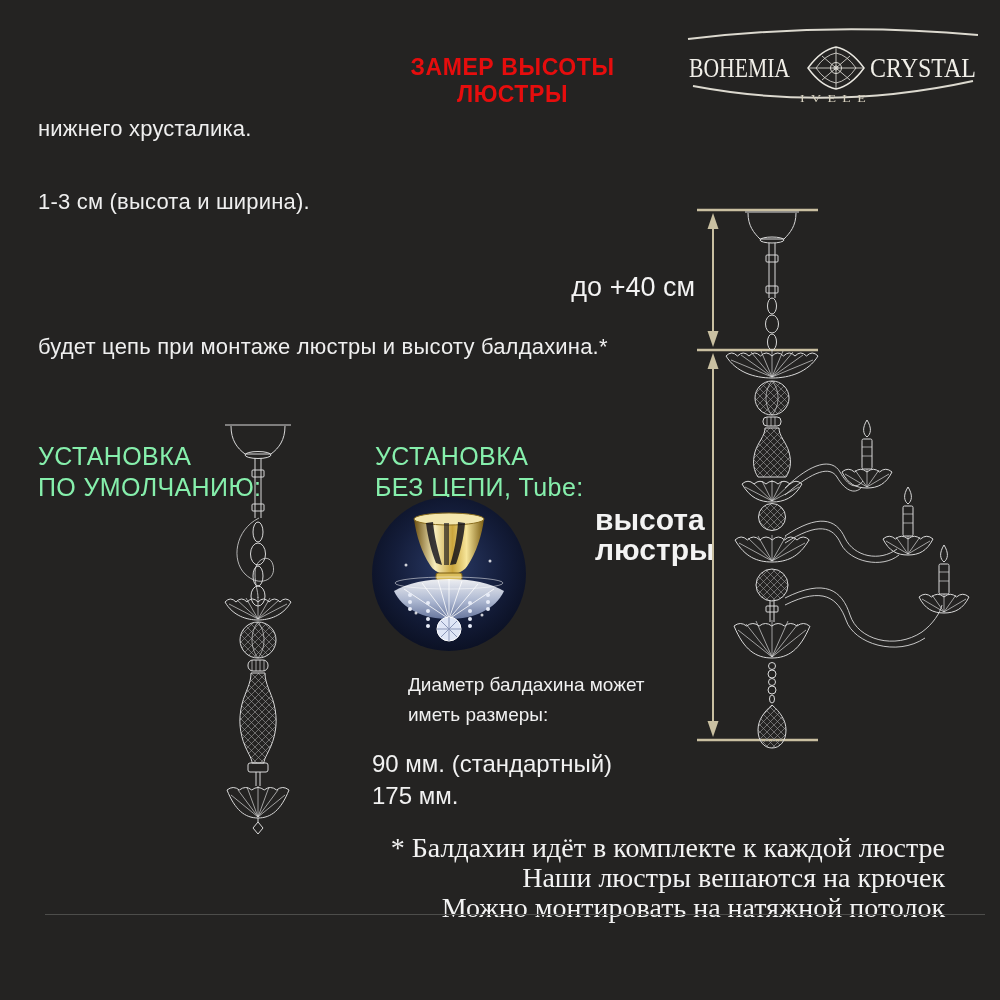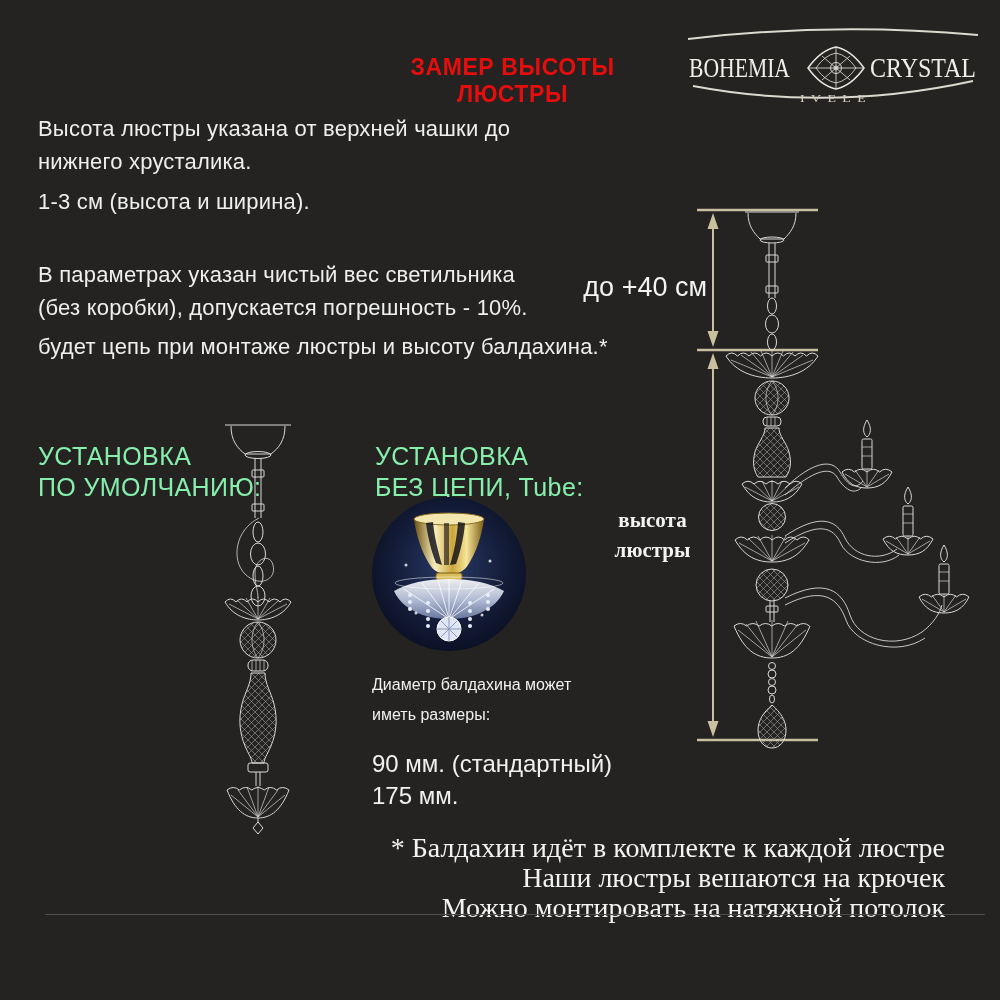--- a/index.html
+++ b/index.html
@@ -3,23 +3,23 @@
 <meta charset="utf-8">
 <style>
   html,body{margin:0;padding:0;background:#242322;}
   .canvas{position:relative;width:1000px;height:1000px;background:#242322;overflow:hidden;
           font-family:"Liberation Sans",sans-serif;color:#f1f1f1;}
   .abs{position:absolute;}
   .title{font-size:23px;font-weight:bold;letter-spacing:.6px;color:#e60d0d;text-align:center;}
   .para{font-size:22px;line-height:33px;letter-spacing:.2px;color:#efefef;}
   .heading{font-size:25px;line-height:31px;letter-spacing:.4px;color:#86efac;}
   .dimlabel{color:#f3f3f3;}
-  .chain-label{font-size:27px;text-align:right;margin-left:12px;}
-  .height-label{font-size:21px;font-weight:bold;line-height:30px;text-align:center;font-family:Liberation Serif, serif;}
-  .dia-intro{font-size:16px;line-height:30px;}
+  .chain-label{font-size:27px;text-align:right;}
+  .height-label{font-size:30px;font-weight:bold;line-height:30px;text-align:left;}
+  .dia-intro{font-size:19px;line-height:30px;margin-left:36px;}
   .dia-opt{font-size:24px;line-height:32px;}
   .footnotes{font-size:28px;line-height:30px;text-align:right;color:#f3f3f3;font-family:Liberation Serif, serif;}
   .divider{height:1px;background:#4d4d4b;}
   svg text{font-family:"Liberation Serif",serif;}
 </style>
 </head>
 <body>
 
 <div class="canvas">
 
@@ -36,29 +36,24 @@
       <path stroke-width=".8" d="M164,23 L164,65 M136,44 L192,44 M150,32 L178,56 M150,56 L178,32"></path>
       <circle cx="164" cy="44" r="5.5" stroke-width=".9"></circle>
       <circle cx="164" cy="44" r="2" stroke-width=".9"></circle>
     </g>
     <text x="17" y="53" textLength="101" lengthAdjust="spacingAndGlyphs" font-size="27" fill="#f1efe8">BOHEMIA</text>
     <text x="198" y="53" textLength="106" lengthAdjust="spacingAndGlyphs" font-size="27" fill="#f1efe8">CRYSTAL</text>
     <text x="128" y="78" textLength="72" lengthAdjust="spacingAndGlyphs" font-size="11" letter-spacing="5" fill="#d6d0bf">IVELE</text>
   </svg>
 
   <div class="abs para" style="left:38px;top:112px;">
-    <div>Высота люстры указана от верхней чашки до</div>
     <div>нижнего хрусталика.</div>
   </div>
   <div class="abs para" style="left:38px;top:185px;">
     <div>1-3 см (высота и ширина).</div>
-  </div>
-  <div class="abs para" style="left:38px;top:258px;">
-    <div>В параметрах указан чистый вес светильника</div>
-    <div>(без коробки), допускается погрешность - 10%.</div>
   </div>
   <div class="abs para" style="left:38px;top:330px;">
     <div>будет цепь при монтаже люстры и высоту балдахина.*</div>
   </div>
 
   <div class="abs heading" style="left:38px;top:441px;">
     <div>УСТАНОВКА</div>
     <div>ПО УМОЛЧАНИЮ:</div>
   </div>
 

